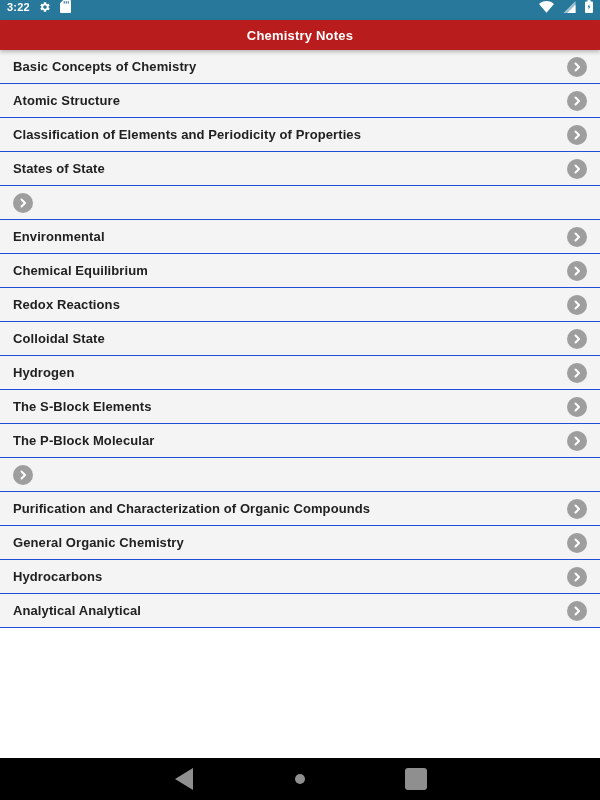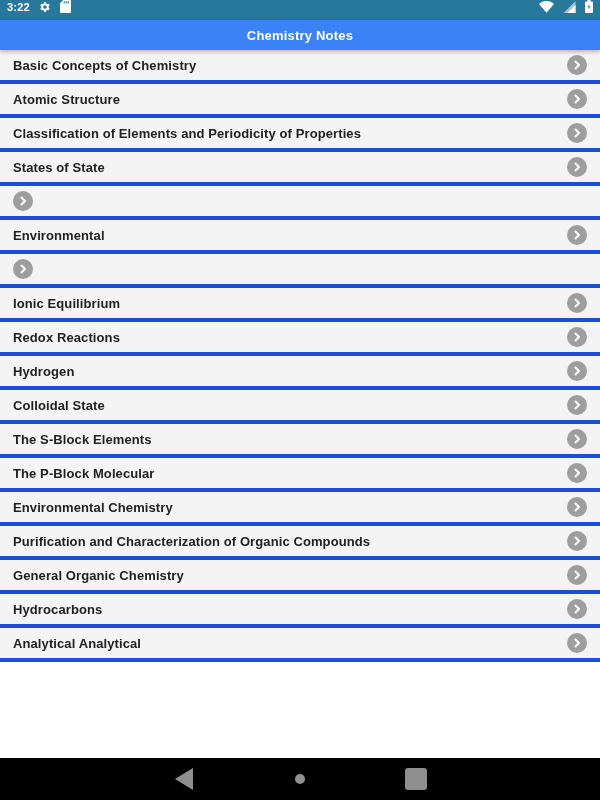--- a/index.html
+++ b/index.html
@@ -27,21 +27,21 @@
     flex: 0 0 auto;
   }
   .status-left, .status-right { display: flex; align-items: center; gap: 9px; }
   .status-time { font-size: 11px; font-weight: bold; letter-spacing: 0.2px; }
   .sicon { display: inline-flex; align-items: center; }
   .sicon svg { display: block; }
 
   
   .app-bar {
     height: 30px;
-    background: #3b82f6;
+    background: #b91c1c;
     display: flex;
     align-items: center;
     justify-content: center;
     flex: 0 0 auto;
     box-shadow: 0 2px 4px rgba(0,0,0,0.25);
     position: relative;
     z-index: 2;
   }
   .app-title {
     color: #ffffff;
@@ -51,21 +51,21 @@
   }
 
   
   .chapter-list {
     flex: 0 0 auto;
     background: #ffffff;
   }
   .list-row {
     height: 34px;
     background: #f4f4f4;
-    border-bottom: 4px solid #1d4ed8;
+    border-bottom: 1px solid #1d4ed8;
     display: flex;
     align-items: center;
     justify-content: space-between;
     padding: 0 13px;
     cursor: pointer;
   }
   .row-label {
     font-size: 13px;
     font-weight: bold;
     color: #212121;
@@ -200,83 +200,75 @@
     <div class="list-row">
       <span class="row-label">Environmental</span>
       <span class="chevron-btn">
         <svg width="12" height="12" viewBox="0 0 24 24">
             <path d="M9 5 L16 12 L9 19" fill="none" stroke="#ffffff" stroke-width="4" stroke-linecap="round" stroke-linejoin="round"></path>
           </svg>
       </span>
     </div>
 
     <div class="list-row">
-      <span class="chevron-btn">
-        <svg width="12" height="12" viewBox="0 0 24 24">
-            <path d="M9 5 L16 12 L9 19" fill="none" stroke="#ffffff" stroke-width="4" stroke-linecap="round" stroke-linejoin="round"></path>
-          </svg>
-      </span>
-    </div>
-
-    <div class="list-row">
-      <span class="row-label">Ionic Equilibrium</span>
-      <span class="chevron-btn">
-        <svg width="12" height="12" viewBox="0 0 24 24">
-            <path d="M9 5 L16 12 L9 19" fill="none" stroke="#ffffff" stroke-width="4" stroke-linecap="round" stroke-linejoin="round"></path>
-          </svg>
-      </span>
-    </div>
+      <span class="row-label">Chemical Equilibrium</span>
+      <span class="chevron-btn">
+        <svg width="12" height="12" viewBox="0 0 24 24">
+            <path d="M9 5 L16 12 L9 19" fill="none" stroke="#ffffff" stroke-width="4" stroke-linecap="round" stroke-linejoin="round"></path>
+          </svg>
+      </span>
+    </div>
+
 
     <div class="list-row">
       <span class="row-label">Redox Reactions</span>
       <span class="chevron-btn">
         <svg width="12" height="12" viewBox="0 0 24 24">
             <path d="M9 5 L16 12 L9 19" fill="none" stroke="#ffffff" stroke-width="4" stroke-linecap="round" stroke-linejoin="round"></path>
           </svg>
       </span>
     </div>
 
     <div class="list-row">
+      <span class="row-label">Colloidal State</span>
+      <span class="chevron-btn">
+        <svg width="12" height="12" viewBox="0 0 24 24">
+            <path d="M9 5 L16 12 L9 19" fill="none" stroke="#ffffff" stroke-width="4" stroke-linecap="round" stroke-linejoin="round"></path>
+          </svg>
+      </span>
+    </div>
+
+    <div class="list-row">
       <span class="row-label">Hydrogen</span>
       <span class="chevron-btn">
         <svg width="12" height="12" viewBox="0 0 24 24">
             <path d="M9 5 L16 12 L9 19" fill="none" stroke="#ffffff" stroke-width="4" stroke-linecap="round" stroke-linejoin="round"></path>
           </svg>
       </span>
     </div>
 
     <div class="list-row">
-      <span class="row-label">Colloidal State</span>
-      <span class="chevron-btn">
-        <svg width="12" height="12" viewBox="0 0 24 24">
-            <path d="M9 5 L16 12 L9 19" fill="none" stroke="#ffffff" stroke-width="4" stroke-linecap="round" stroke-linejoin="round"></path>
-          </svg>
-      </span>
-    </div>
-
-    <div class="list-row">
       <span class="row-label">The S-Block Elements</span>
       <span class="chevron-btn">
         <svg width="12" height="12" viewBox="0 0 24 24">
             <path d="M9 5 L16 12 L9 19" fill="none" stroke="#ffffff" stroke-width="4" stroke-linecap="round" stroke-linejoin="round"></path>
           </svg>
       </span>
     </div>
 
     <div class="list-row">
       <span class="row-label">The P-Block Molecular</span>
       <span class="chevron-btn">
         <svg width="12" height="12" viewBox="0 0 24 24">
             <path d="M9 5 L16 12 L9 19" fill="none" stroke="#ffffff" stroke-width="4" stroke-linecap="round" stroke-linejoin="round"></path>
           </svg>
       </span>
     </div>
 
     <div class="list-row">
-      <span class="row-label">Environmental Chemistry</span>
       <span class="chevron-btn">
         <svg width="12" height="12" viewBox="0 0 24 24">
             <path d="M9 5 L16 12 L9 19" fill="none" stroke="#ffffff" stroke-width="4" stroke-linecap="round" stroke-linejoin="round"></path>
           </svg>
       </span>
     </div>
 
     <div class="list-row">
       <span class="row-label">Purification and Characterization of Organic Compounds</span>
       <span class="chevron-btn">

